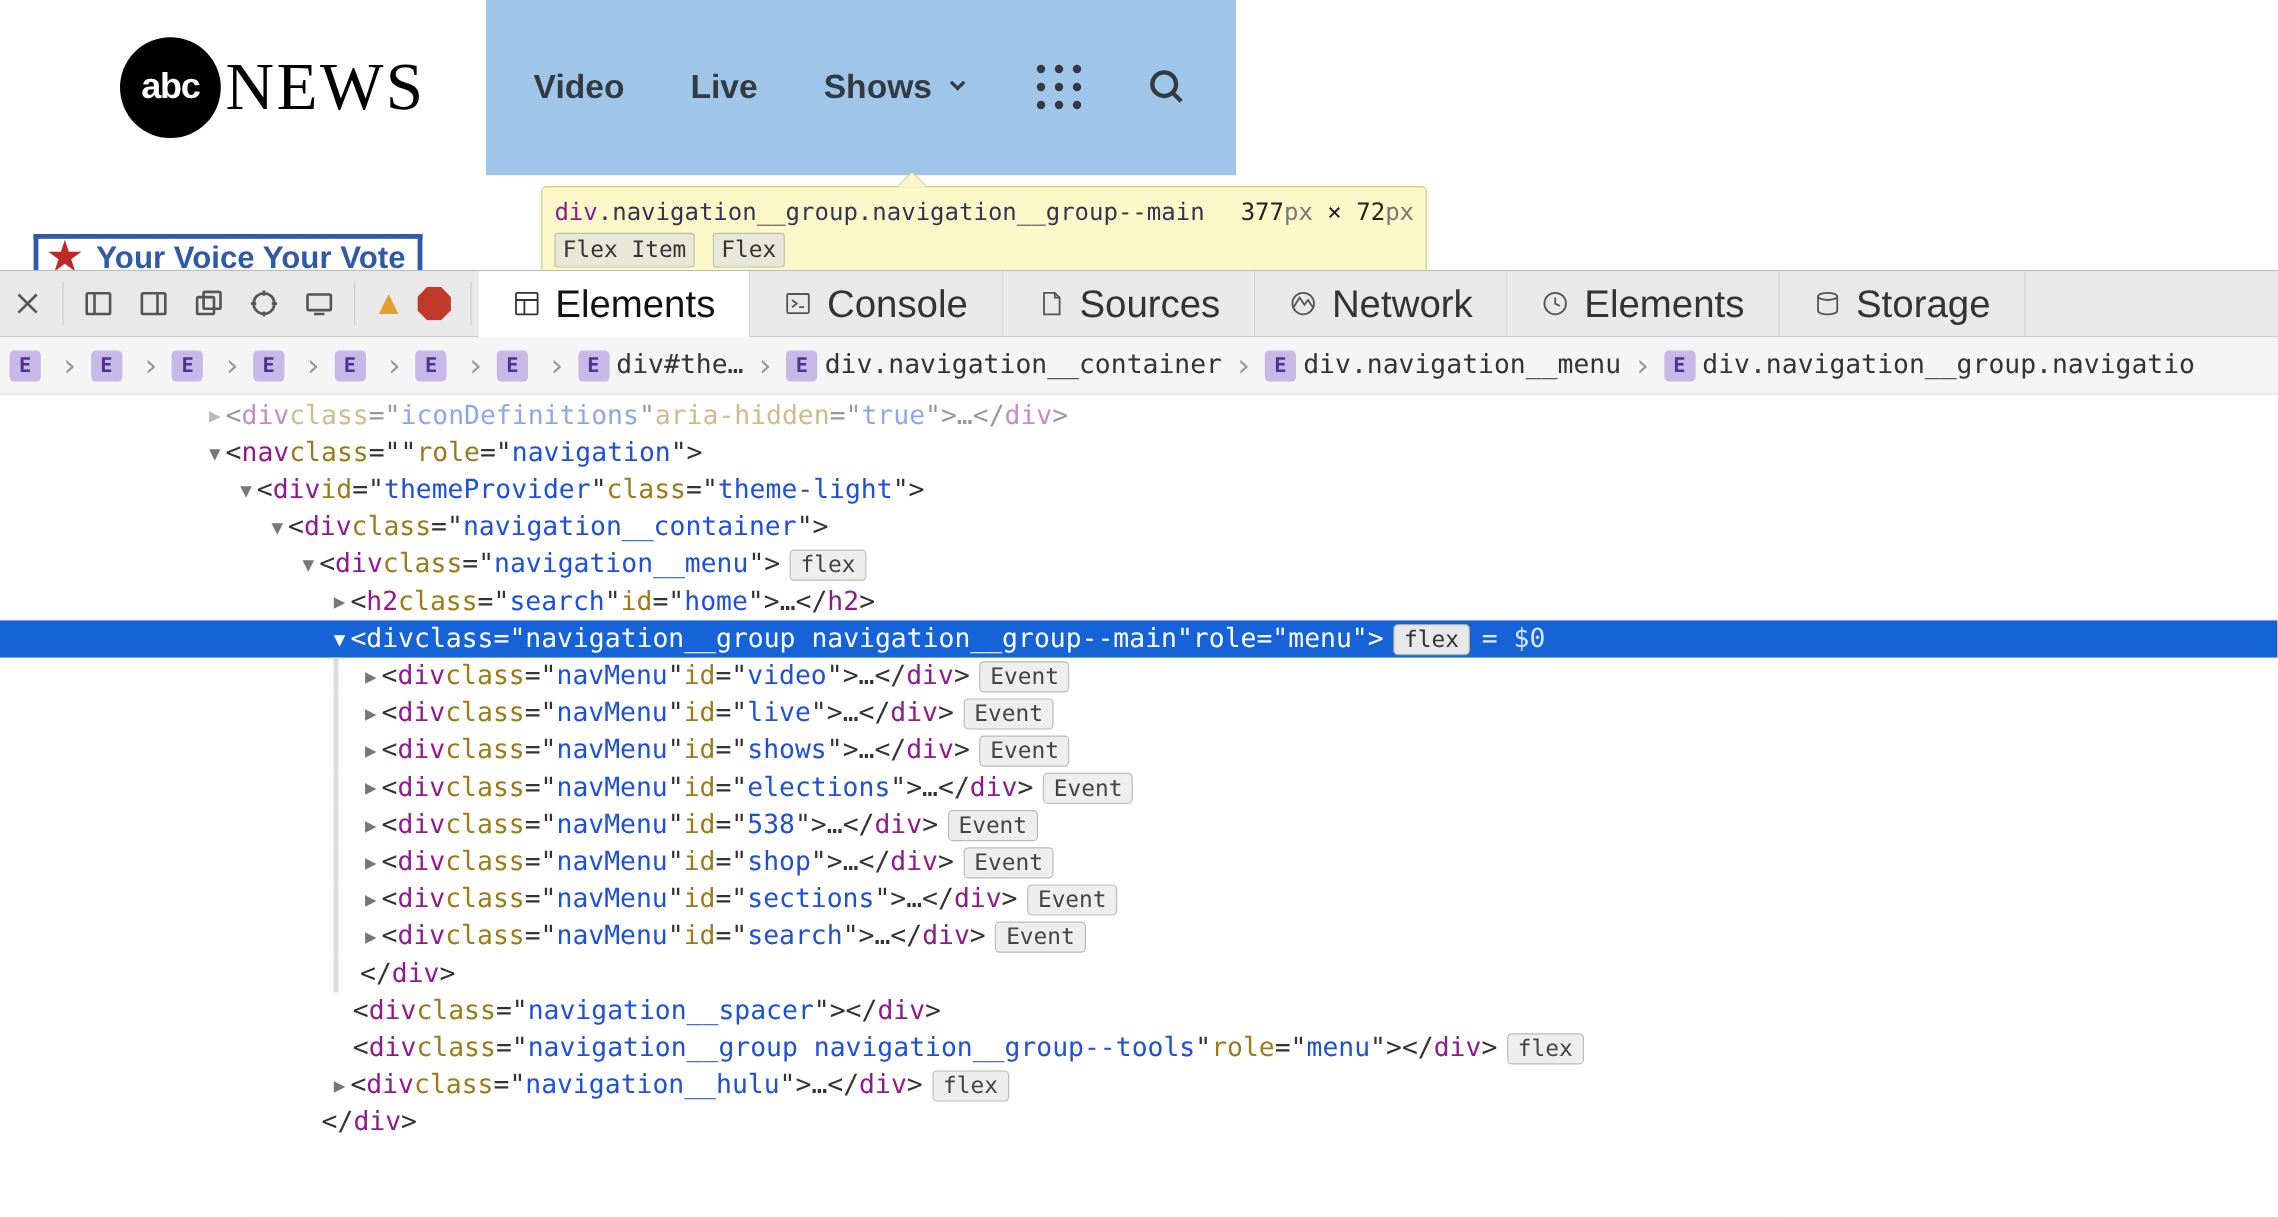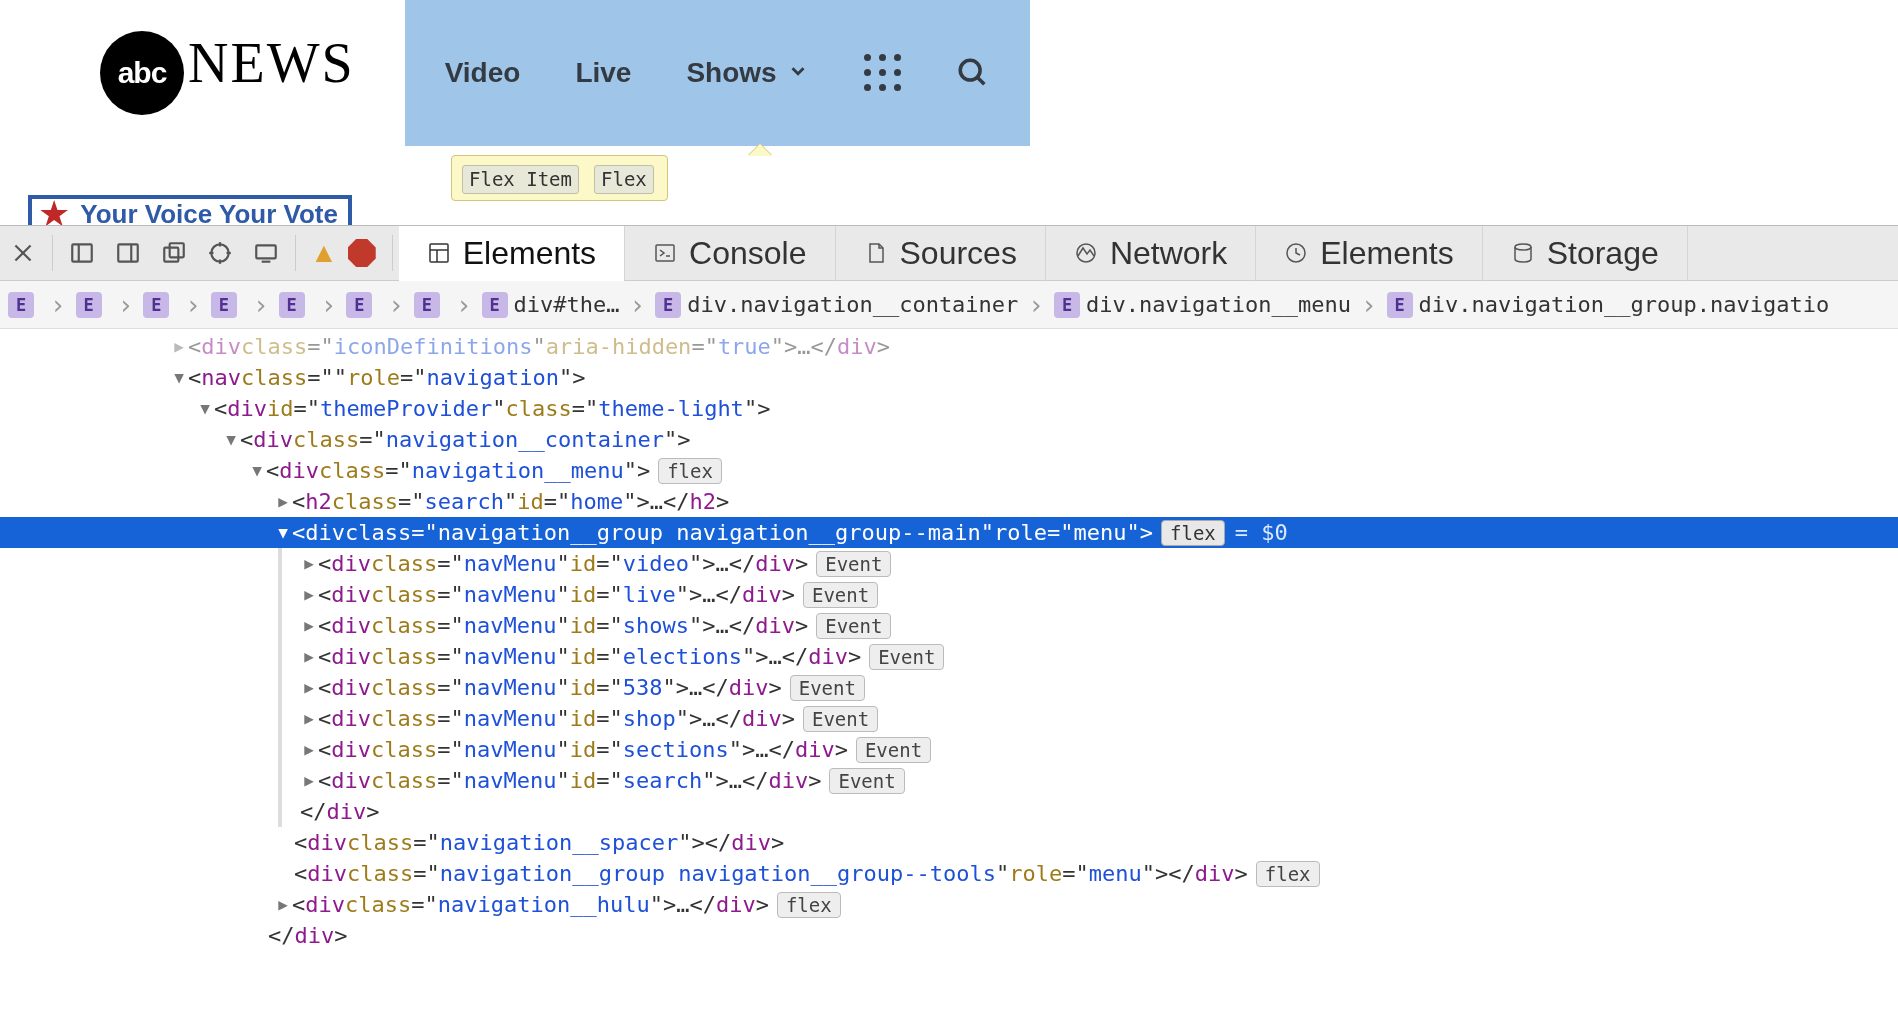--- a/index.html
+++ b/index.html
@@ -1,21 +1,21 @@
 <!DOCTYPE html>
 <html><head>
 <meta charset="utf-8">
 <style>
 * { margin: 0; padding: 0; box-sizing: border-box; }
 body { font-family: -apple-system, BlinkMacSystemFont, "Segoe UI", Helvetica, Arial, sans-serif; font-size: 16px; background: #fff; overflow: hidden; }
 
 
 .website-area { height: 225px; position: relative; background: #fff; overflow: hidden; }
 .site-header { display: flex; align-items: center; height: 145px; padding-left: 100px; }
-.logo { display: flex; align-items: flex-start; gap: 4px; margin-right: 50px; }
+.logo { display: flex; align-items: center; gap: 4px; margin-right: 50px; }
 .logo-circle { width: 84px; height: 84px; border-radius: 50%; background: #000; display: flex; align-items: center; justify-content: center; color: #fff; font-weight: 700; font-size: 30px; letter-spacing: -1px; font-family: Helvetica, Arial, sans-serif; }
 .logo-text { font-family: Georgia, "Times New Roman", serif; font-size: 56px; font-weight: 400; letter-spacing: 2px; color: #000; }
 .nav-highlight { background: #9fc5e8; display: flex; align-items: center; height: 146px; padding: 0 40px; gap: 55px; position: relative; }
 .nav-item { font-size: 28px; font-weight: 700; color: #333a42; display: flex; align-items: center; cursor: pointer; }
 .nav-chevron { margin-left: 10px; }
 .nav-grid-icon { display: grid; grid-template-columns: repeat(3, 7px); grid-template-rows: repeat(3, 7px); gap: 8px; }
 .nav-grid-icon span { width: 7px; height: 7px; background: #333a42; border-radius: 50%; }
 .inspect-tooltip { position: absolute; top: 155px; left: 451px; background: #fcf8c8; border: 1px solid #d0c878; border-radius: 4px; padding: 6px 10px; font-family: Menlo, Monaco, monospace; font-size: 20px; line-height: 1.4; z-index: 10; }
 .inspect-tooltip .ptr { position: absolute; top: -12px; left: 296px; width: 0; height: 0; border-left: 12px solid transparent; border-right: 12px solid transparent; border-bottom: 12px solid #fcf8c8; filter: drop-shadow(0 -1px 0 #d0c878); }
 .tt-row1 { display: flex; justify-content: space-between; gap: 30px; }
@@ -110,20 +110,28 @@
     </div>
   </div>
 
   <div class="partial-banner">
     <span class="partial-star">★</span>
     <span class="partial-banner-text">Your Voice Your Vote</span>
   </div>
 
   <div class="inspect-tooltip">
     <div class="ptr"></div>
+    <div class="tt-row1">
+      <span>
+        <span class="tt-tag">div</span><span class="tt-cls">.navigation__group.navigation__group--main</span>
+      </span>
+      <span class="tt-dims">
+        <span>377</span><span class="unit">px</span><span> × </span><span>72</span><span class="unit">px</span>
+      </span>
+    </div>
     <div class="tt-badges">
       <span>Flex Item</span>
       <span>Flex</span>
     </div>
   </div>
 </div>
 
 <div class="devtools">
 
   <div class="dt-tabbar">

